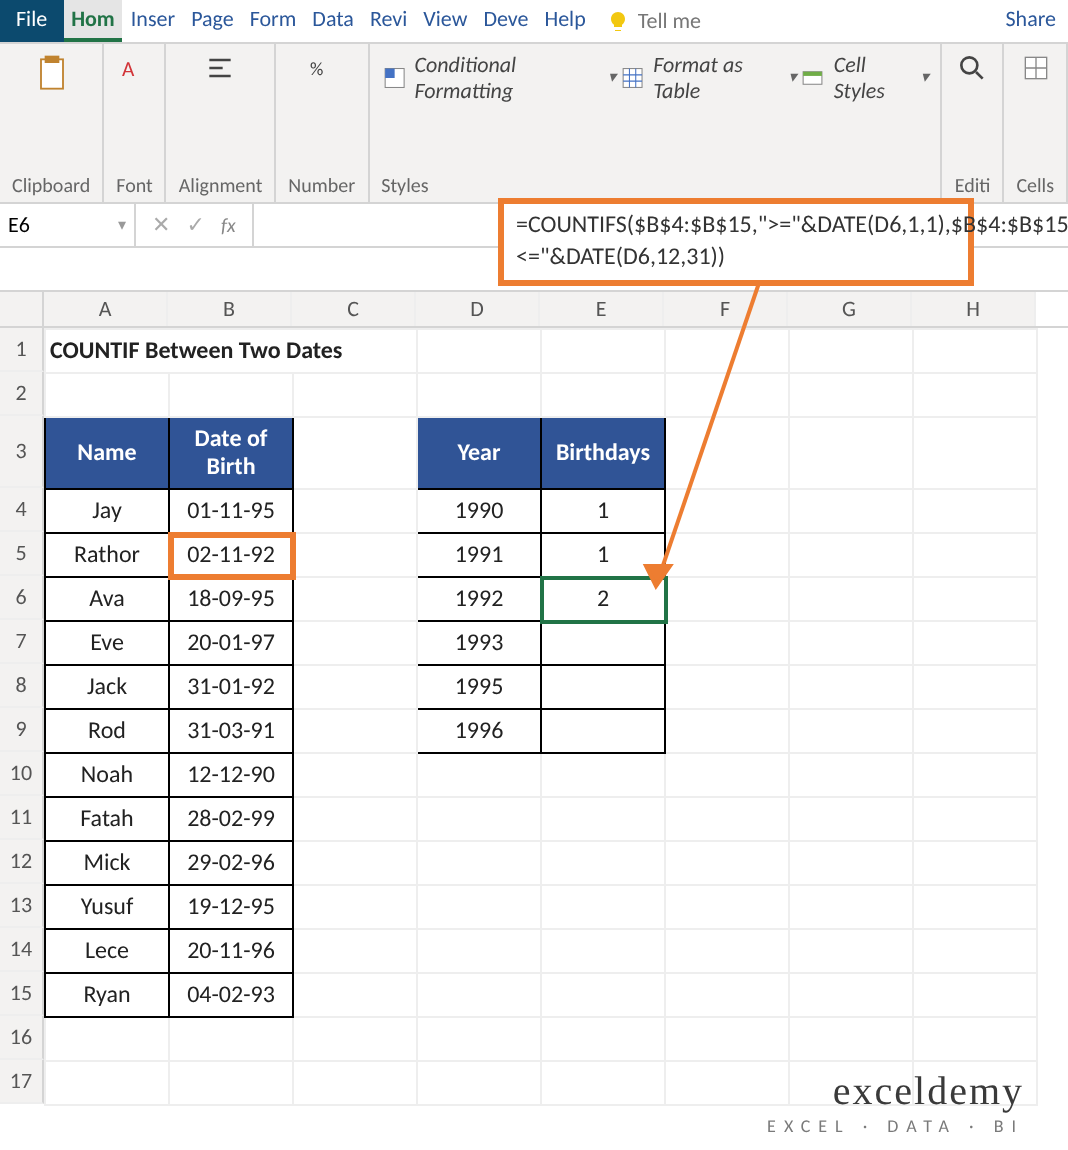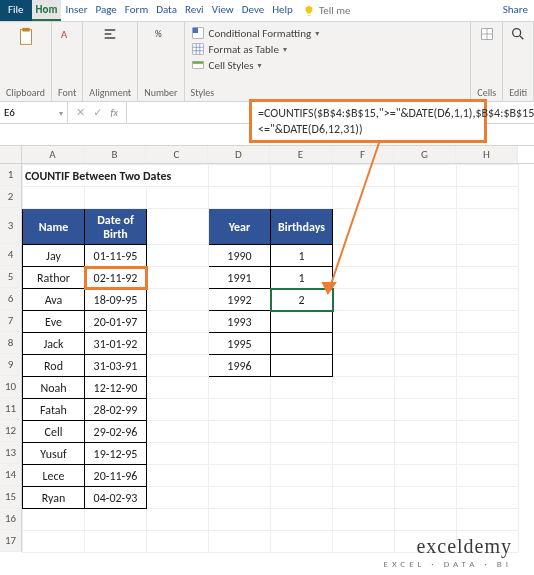--- a/index.html
+++ b/index.html
@@ -13,21 +13,21 @@
   .menubar .tellme { flex: 1; color: #777; padding: 3px 6px; display: flex; align-items:center; gap:4px; }
   .menubar .share { padding: 3px 6px; color: #2b579a; }
 
   
   .ribbon { display: flex; height: 80px; background: #f3f2f1; border-bottom: 1px solid #d4d4d4; font-size: 10px; }
   .rgroup { border-right: 1px solid #d4d4d4; padding: 4px 6px 0 6px; display: flex; flex-direction: column; justify-content: space-between; align-items: center; }
   .rgroup .glabel { color: #666; font-size: 10px; padding: 2px 0; }
   .icon-box { display: flex; flex-direction: column; align-items: center; gap: 2px; color: #444; }
   .icon-box svg { width: 22px; height: 22px; }
   .rgroup.small svg { width:16px; height:16px; }
-  .styles-inner { display:flex; flex-direction:column; gap:2px; align-items:flex-start; font-size:11px; color:#444; }
+  .styles-inner { display:flex; flex-direction:row; gap:2px; align-items:flex-start; font-size:11px; color:#444;font-style:italic; }
   .styles-inner .row { display:flex; align-items:center; gap:4px; }
   .dd { font-size:8px; color:#666; }
 
   
   .fbar-row { display:flex; height:22px; border-bottom:1px solid #d4d4d4; align-items:stretch; font-size:11px; }
   .namebox { width:68px; background:#fff; border-right:1px solid #d4d4d4; display:flex; align-items:center; padding:0 4px; justify-content:space-between; }
   .namebox .dd { color:#999; }
   .fbar-mid { display:flex; align-items:center; gap:8px; padding:0 8px; color:#aaa; border-right:1px solid #d4d4d4; }
   .fx { font-style:italic; color:#888; font-size:10px; }
   .formula-overlay { position:absolute; left:249px; top:99px; width:238px; border:3px solid #ed7d31; background:#fff; padding:3px 6px; font-size:12px; color:#333; z-index:5; line-height:1.35; }
@@ -142,34 +142,34 @@
           </svg>
         <span>Cell Styles</span>
           <span class="dd">▾</span>
       </div>
     </div>
     <div class="glabel" style="">Styles</div>
   </div>
   <div class="rgroup small">
     <div class="icon-box">
       <svg viewBox="0 0 24 24">
+          <circle cx="10" cy="10" r="6" fill="none" stroke="#444" stroke-width="2"></circle>
+          <path stroke="#444" stroke-width="2" d="M15 15l5 5"></path>
+        </svg>
+    </div>
+    <div class="glabel">Editi</div>
+  </div>
+  <div class="rgroup small">
+    <div class="icon-box">
+      <svg viewBox="0 0 24 24">
           <rect x="4" y="4" width="16" height="16" fill="#fff" stroke="#888"></rect>
           <path stroke="#888" d="M4 12h16M12 4v16"></path>
         </svg>
     </div>
     <div class="glabel">Cells</div>
-  </div>
-  <div class="rgroup small">
-    <div class="icon-box">
-      <svg viewBox="0 0 24 24">
-          <circle cx="10" cy="10" r="6" fill="none" stroke="#444" stroke-width="2"></circle>
-          <path stroke="#444" stroke-width="2" d="M15 15l5 5"></path>
-        </svg>
-    </div>
-    <div class="glabel">Editi</div>
   </div>
 </div>
 
 <div class="fbar-row">
   <div class="namebox">
     <span>E6</span>
     <span class="dd">▾</span>
   </div>
   <div class="fbar-mid">
     <span>✕</span>
@@ -335,21 +335,21 @@
               <td class="dataCell">Fatah</td>
               <td class="dataCell">28-02-99</td>
               <td></td>
               <td></td>
               <td></td>
               <td></td>
               <td></td>
               <td></td>
             </tr>
         <tr>
-              <td class="dataCell">Cell</td>
+              <td class="dataCell">Mick</td>
               <td class="dataCell">29-02-96</td>
               <td></td>
               <td></td>
               <td></td>
               <td></td>
               <td></td>
               <td></td>
             </tr>
         <tr>
               <td class="dataCell">Yusuf</td>

